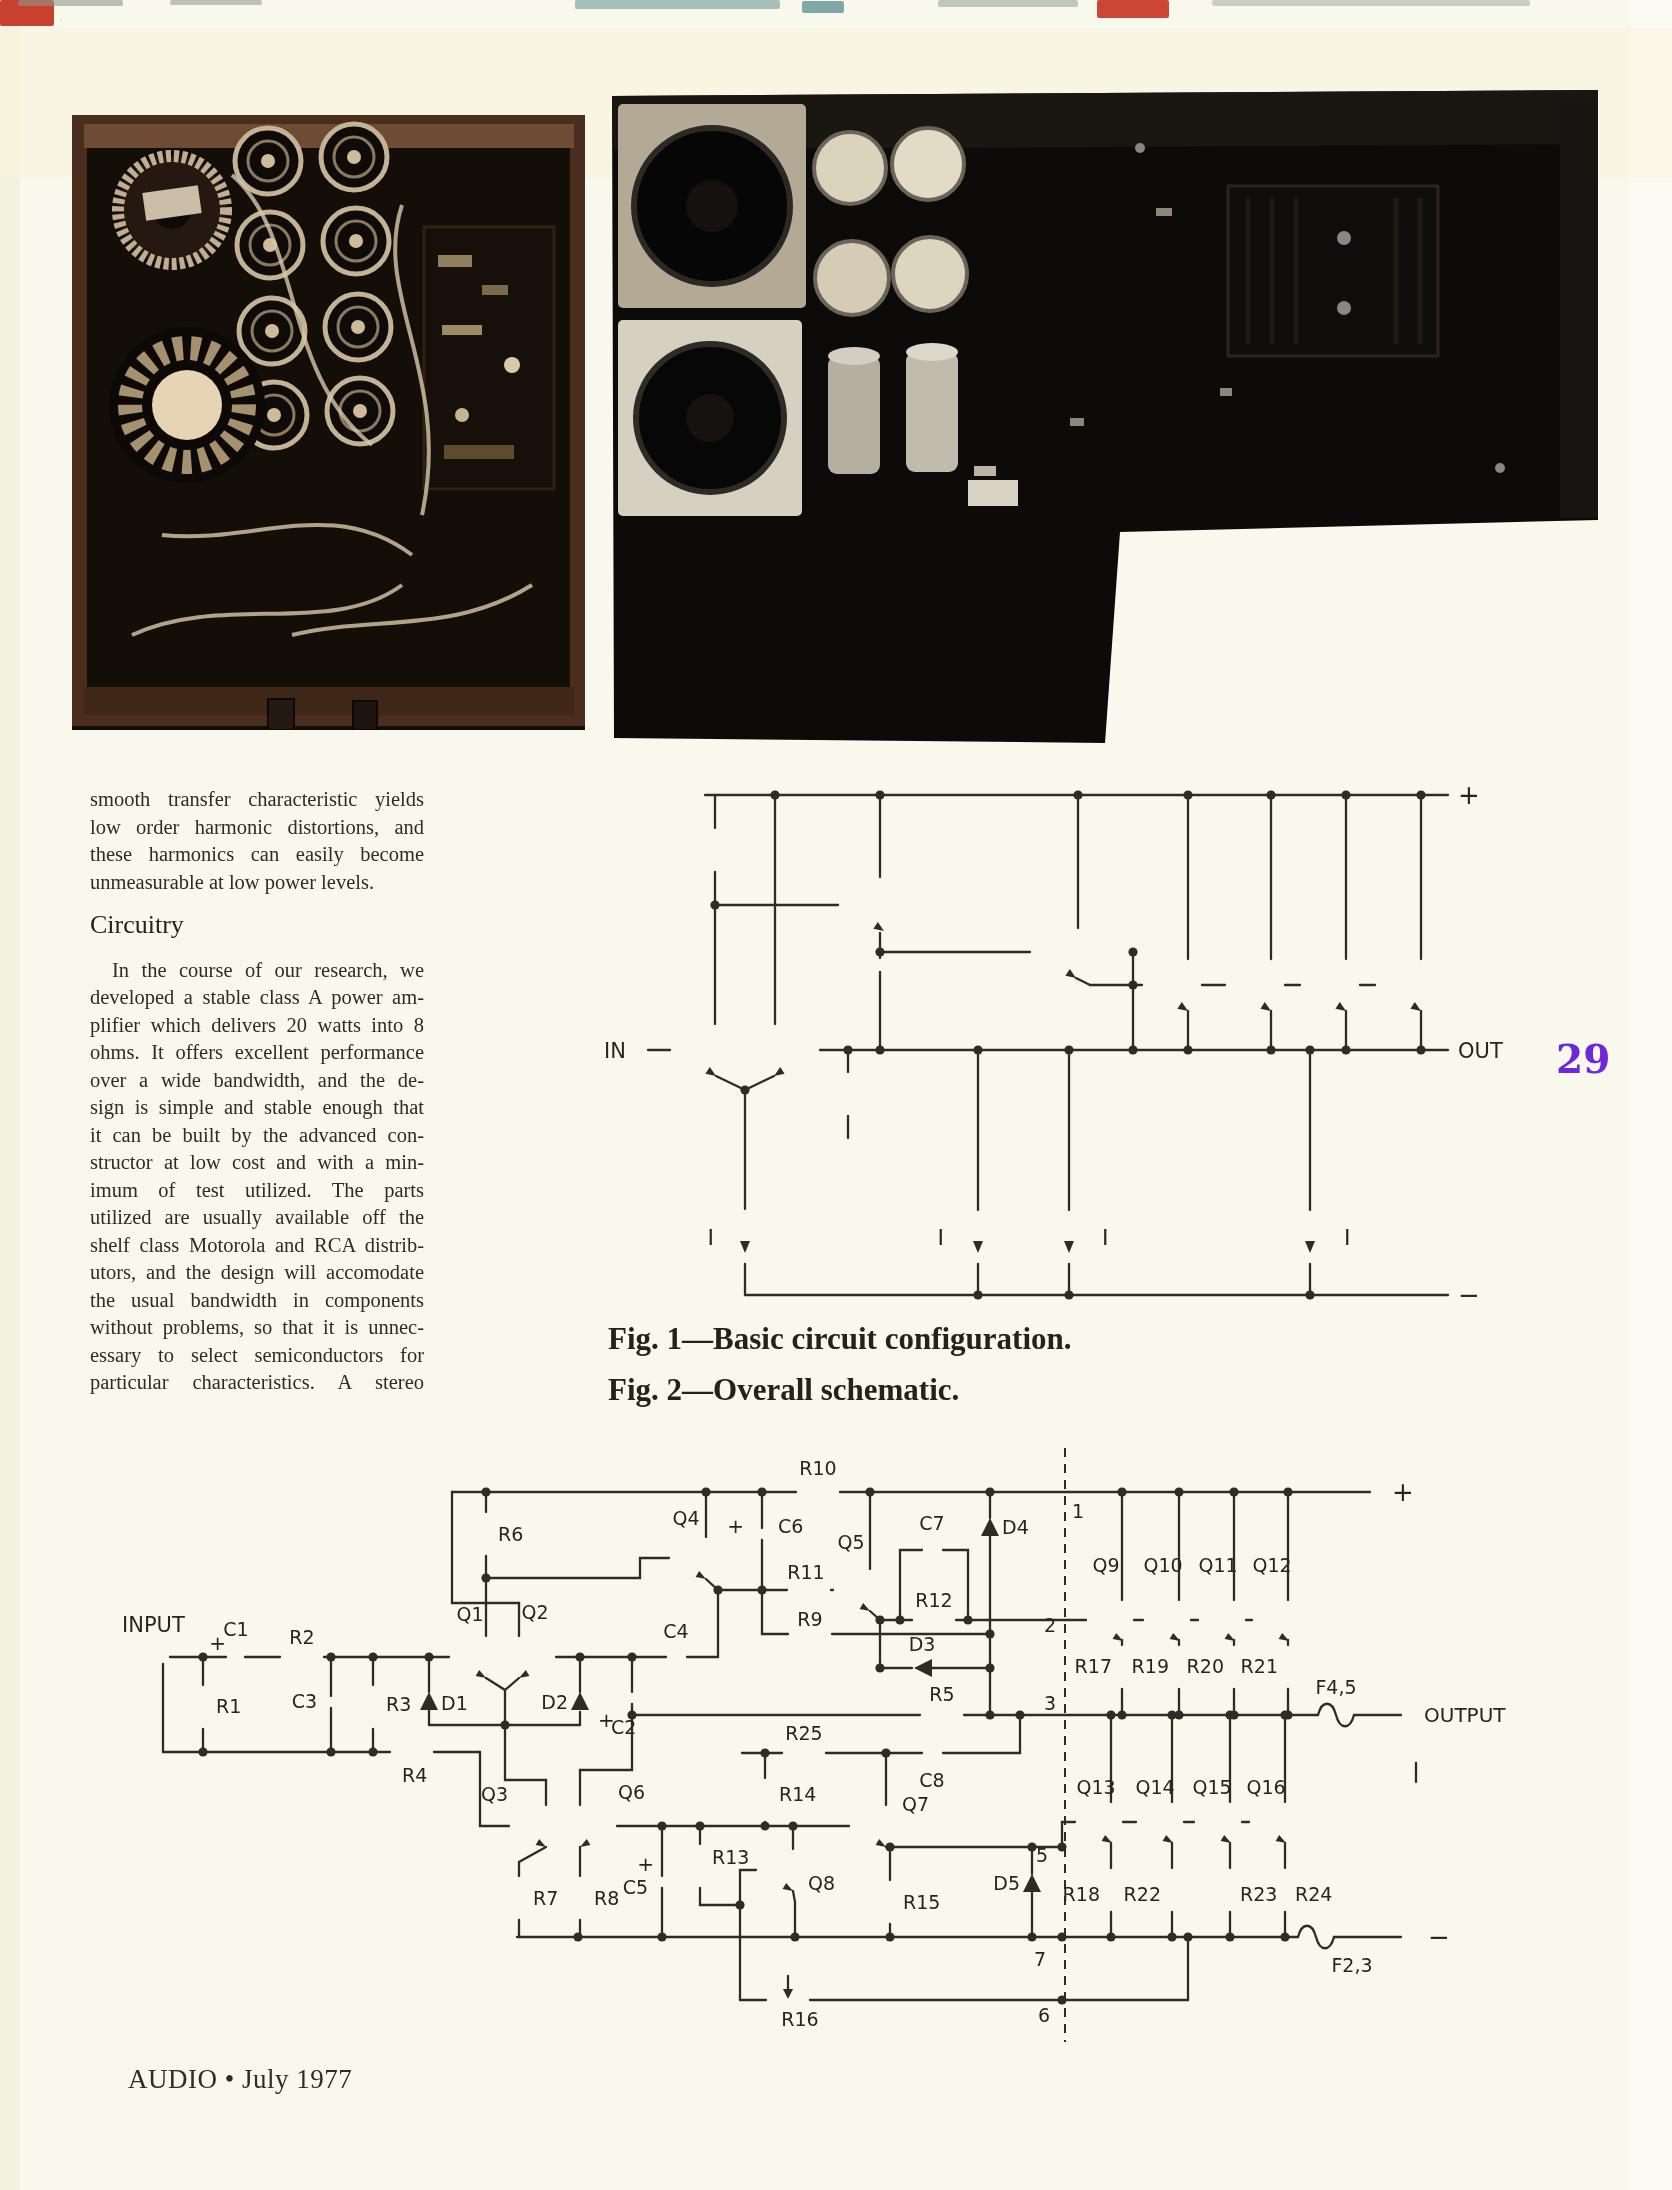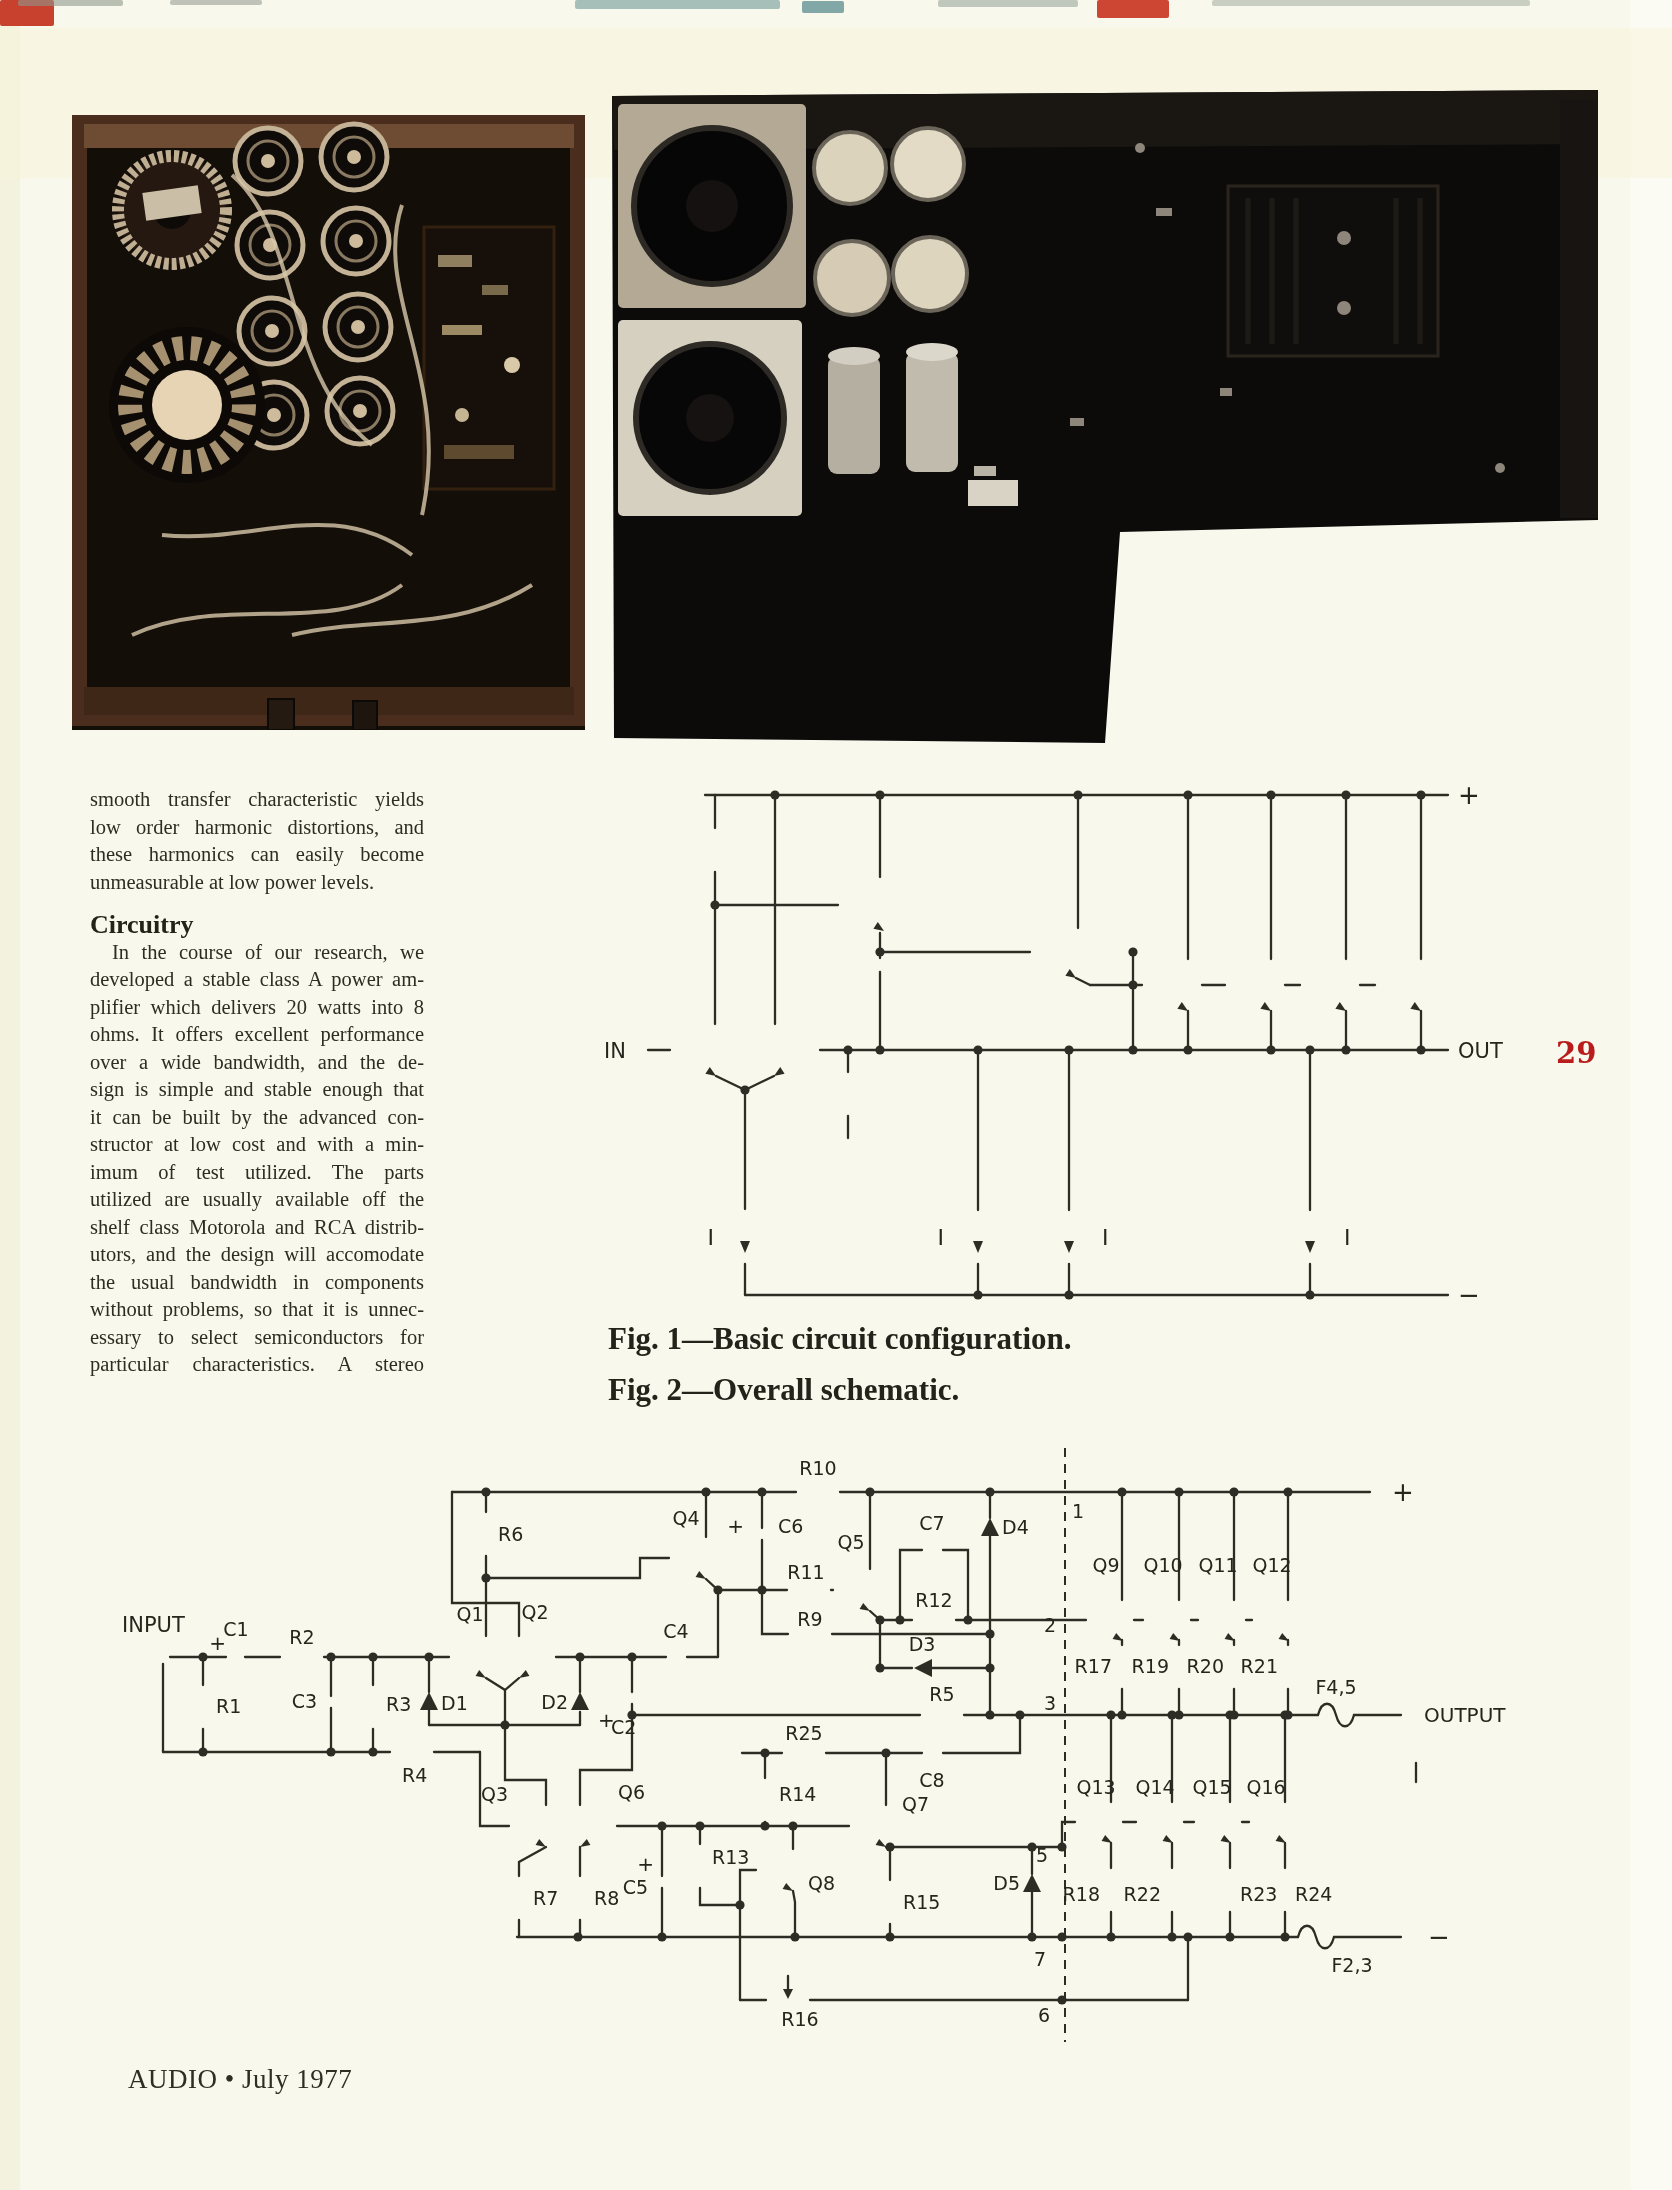--- a/index.html
+++ b/index.html
@@ -6,24 +6,24 @@
   .page{position:relative;width:1672px;height:2190px;background:#f9f8ec;overflow:hidden;
         font-family:"Liberation Serif",serif;color:#2d2d23;}
   .band{position:absolute;}
   .mark{position:absolute;border-radius:2px;}
   .photo{position:absolute;}
   .photo svg{display:block;}
   .article{position:absolute;left:90px;top:786px;width:334px;font-size:20.5px;line-height:27.5px;}
   .tline{text-align:justify;text-align-last:justify;}
   .para1 .tline:last-child{text-align-last:left;}
   .para2 .tline:first-child{text-indent:22px;}
-  .heading{font-size:26px;font-weight:bold;margin:15px 0 0 0;color:#23231a;}
+  .heading{font-size:26px;font-weight:normal;margin:15px 0 18px 0;color:#23231a;}
   .caption{position:absolute;font-weight:bold;font-size:31px;color:#23231b;white-space:nowrap;}
   .pageno{position:absolute;left:1556px;top:1036px;font-family:"DejaVu Serif",serif;
-          font-weight:bold;font-size:29px;color:#b91c1c;}
+          font-weight:bold;font-size:39px;color:#6d28d9;}
   .footer{position:absolute;left:128px;top:2064px;font-size:27px;letter-spacing:.5px;color:#2e2e24;}
   svg.schem{position:absolute;}
   svg.schem .wire path{stroke:#2e2d25;stroke-width:2.3;fill:none;stroke-linecap:round;}
   svg.schem text{font-family:"DejaVu Sans",sans-serif;fill:#26261e;}
   .dash path{stroke:#2e2d25;stroke-width:2;fill:none;stroke-dasharray:9 7;}
 </style>
 </head>
 <body>
 
 <div class="page">

